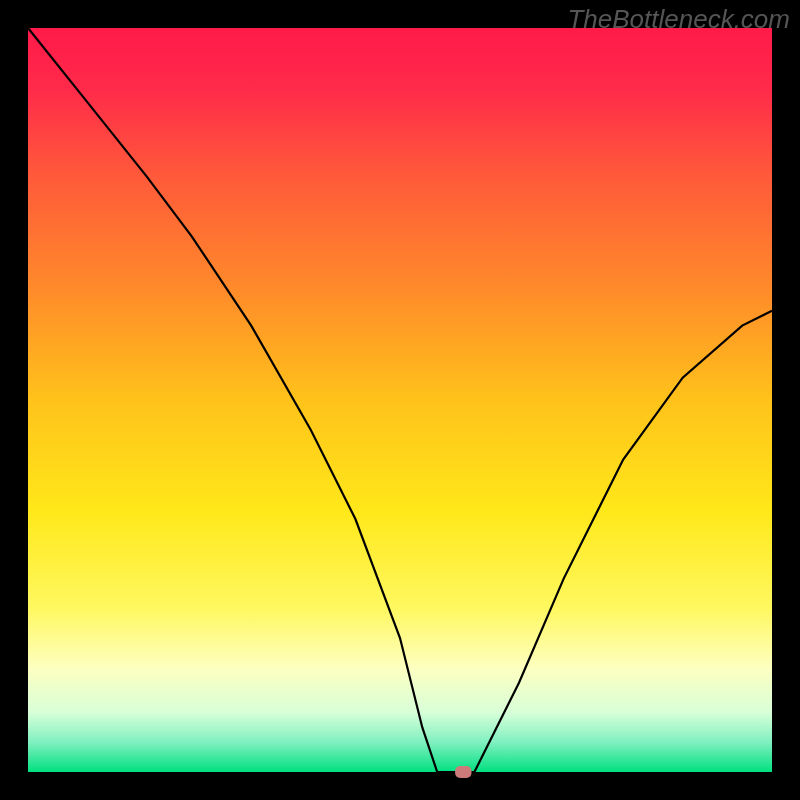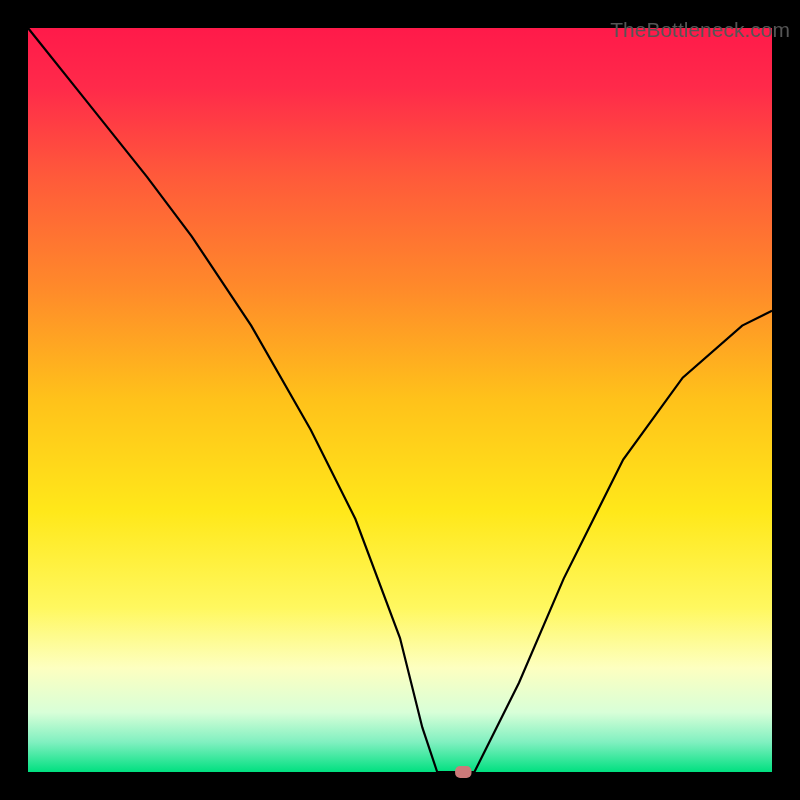--- a/index.html
+++ b/index.html
@@ -8,26 +8,27 @@
     background: #fff;
     font-family: Arial, Helvetica, sans-serif;
   }
   .chart-container {
     position: relative;
     width: 800px;
     height: 800px;
   }
   .watermark {
     position: absolute;
-    top: 18px;
+    top: 4px;
     right: 10px;
-    font-size: 21px;
+    font-size: 26px;
     color: #555;
     font-family: Arial, Helvetica, sans-serif;
     z-index: 5;
+    font-style: italic;
   }
   svg { display: block; }
 </style>
 </head>
 <body>
 
 <div class="chart-container">
   <div class="watermark">TheBottleneck.com</div>
   <svg id="chart-svg" width="800" height="800" viewBox="0 0 800 800">
     <defs>

